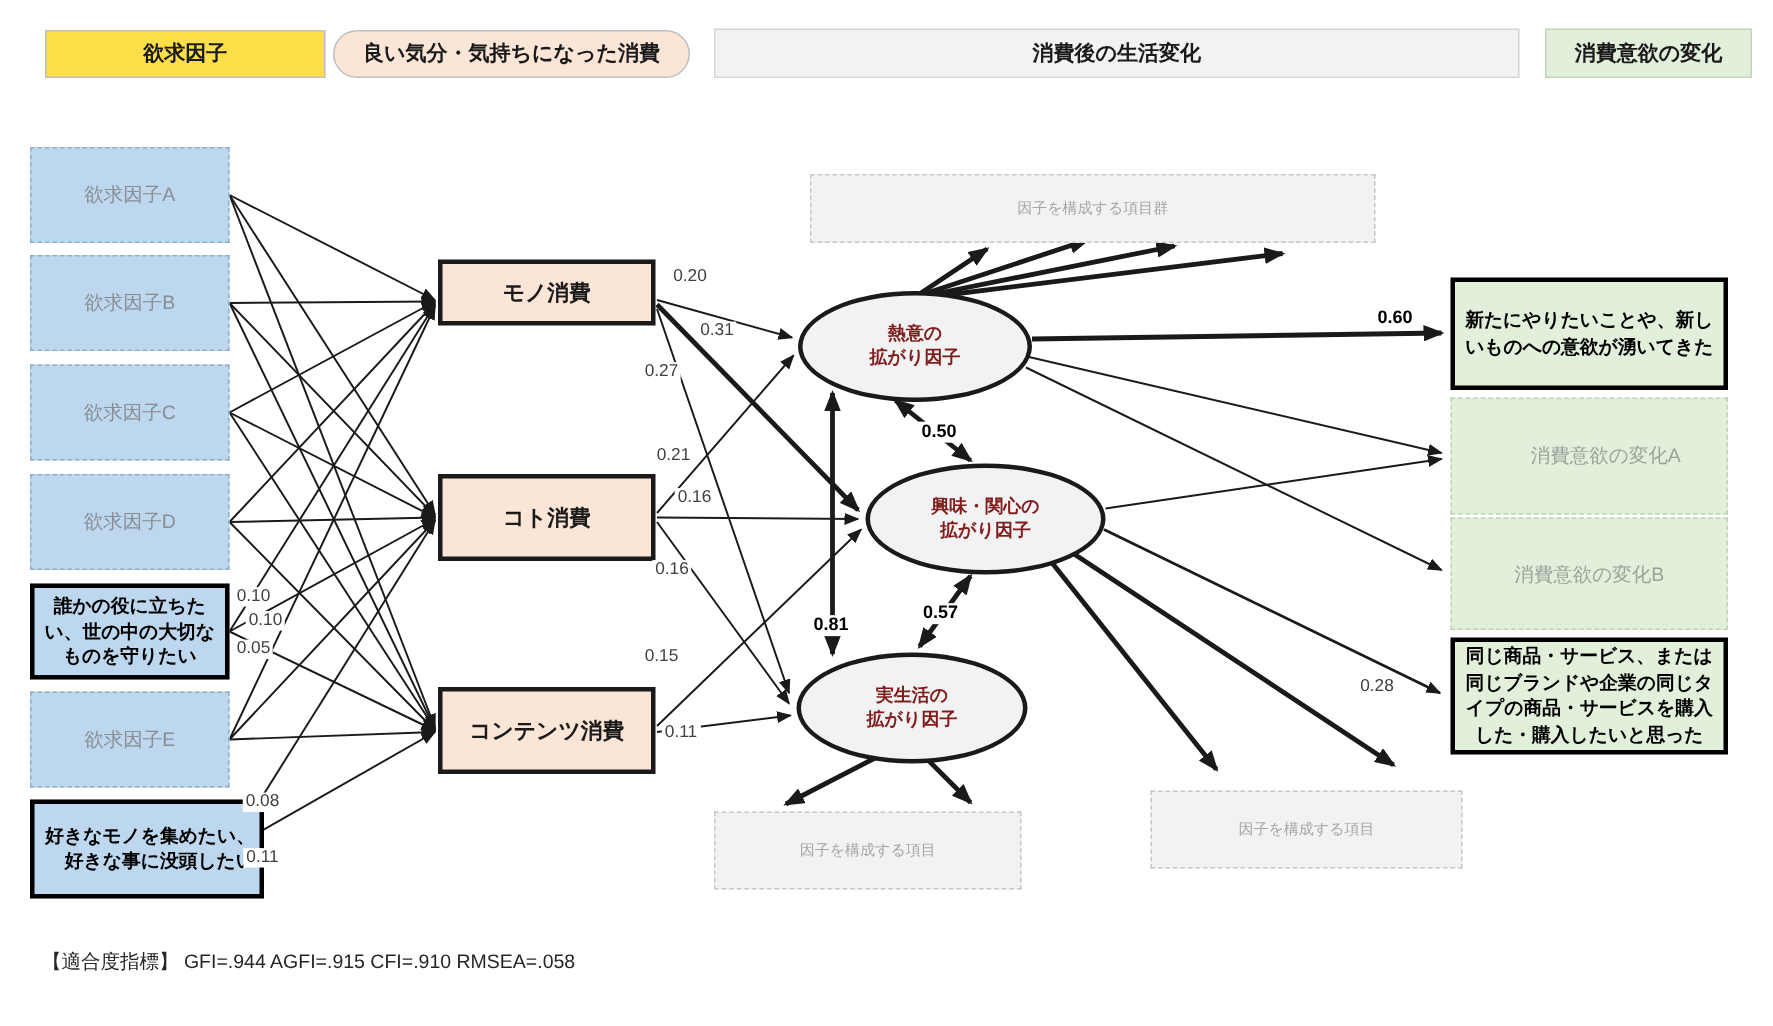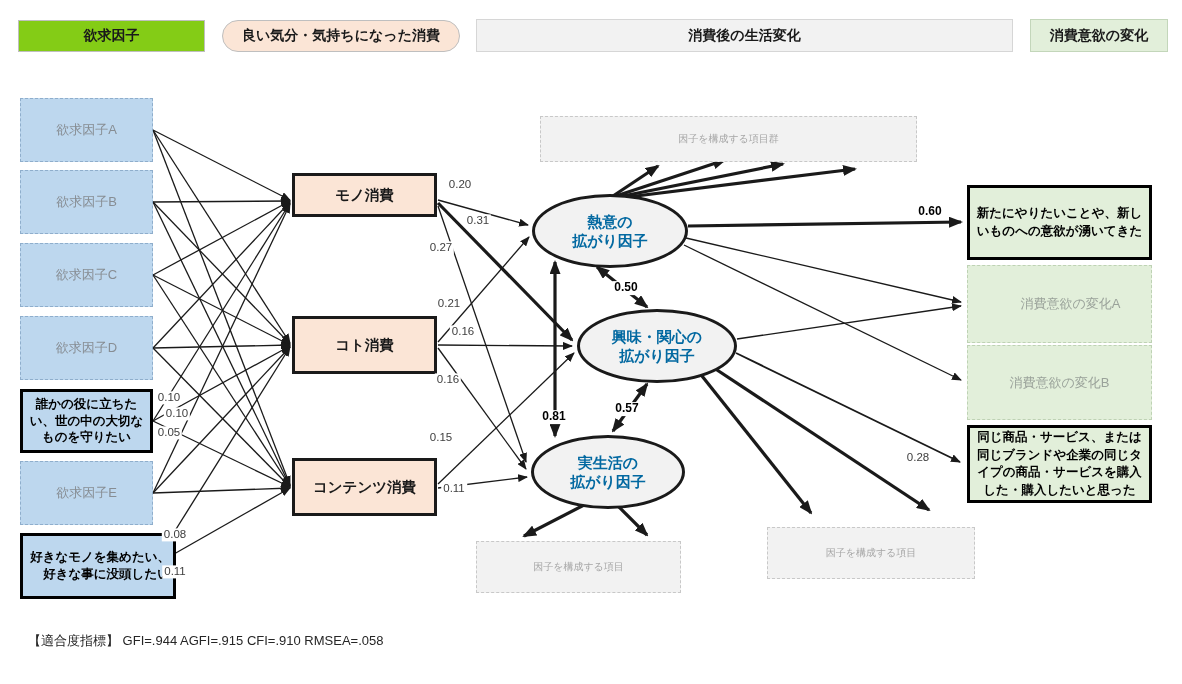--- a/index.html
+++ b/index.html
@@ -6,31 +6,31 @@
   .canvas{
     position:relative;width:1182px;height:684px;background:#ffffff;
     font-family:"Liberation Sans","DejaVu Sans",sans-serif;overflow:hidden;
   }
   svg.arrows{position:absolute;left:0;top:0;z-index:1;}
   .box{
     position:absolute;display:flex;align-items:center;justify-content:center;
     text-align:center;box-sizing:border-box;z-index:2;
   }
   .hdr{font-weight:bold;font-size:14px;color:#1a1a1a;border:1px solid #bfbfbf;}
-  .hdr-blue{background:#84cc16;}
+  .hdr-blue{background:#fde047;margin-left:12px;}
   .hdr-orange{background:#fbe5d6;border-radius:16px;}
   .hdr-gray{background:#f2f2f2;border-color:#d6d6d6;}
   .hdr-green{background:#e2efda;border-color:#c3d6ba;}
   .dashed-blue{background:#bdd7ee;border:1px dashed #8faecc;color:#878d93;font-size:13px;}
   .bold-blue{background:#bdd7ee;border:3px solid #000;font-weight:bold;color:#000;font-size:12.5px;line-height:1.35;padding:2px 3px;}
   .orange{background:#fbe5d6;border:3px solid #1a1a1a;font-weight:bold;font-size:14.5px;color:#1a1a1a;}
   .ellipse{
     position:absolute;background:#f2f2f2;border:3px solid #1a1a1a;border-radius:50%;
     display:flex;flex-direction:column;justify-content:center;
-    font-weight:bold;font-size:15px;line-height:1.3;color:#0369a1;z-index:2;box-sizing:border-box;text-align:center;
+    font-weight:bold;font-size:12px;line-height:1.3;color:#7f1d1d;z-index:2;box-sizing:border-box;text-align:center;
   }
   .dashed-gray{background:#f2f2f2;border:1px dashed #c8c8c8;color:#a6a6a6;font-size:10px;}
   .green-solid{background:#e2efda;border:3px solid #000;font-weight:bold;color:#000;font-size:12.5px;line-height:1.4;padding:2px 4px;}
   .green-dashed{background:#e2efda;border:1px dashed #bed2b4;color:#9aa29a;font-size:13px;}
   .coef{
     position:absolute;transform:translate(-50%,-50%);background:#ffffff;
     padding:0 2px;font-size:11.5px;color:#404040;z-index:3;line-height:1.15;white-space:nowrap;
   }
   .coef.bold{font-weight:bold;color:#000;font-size:12px;}
   .footnote{position:absolute;font-size:13px;color:#262626;z-index:2;white-space:nowrap;}

